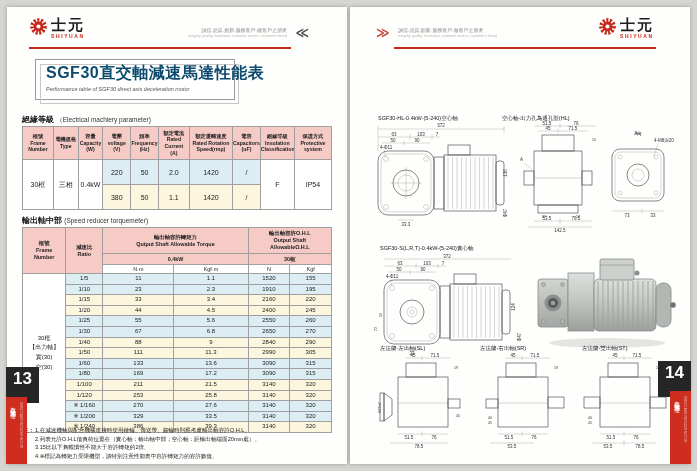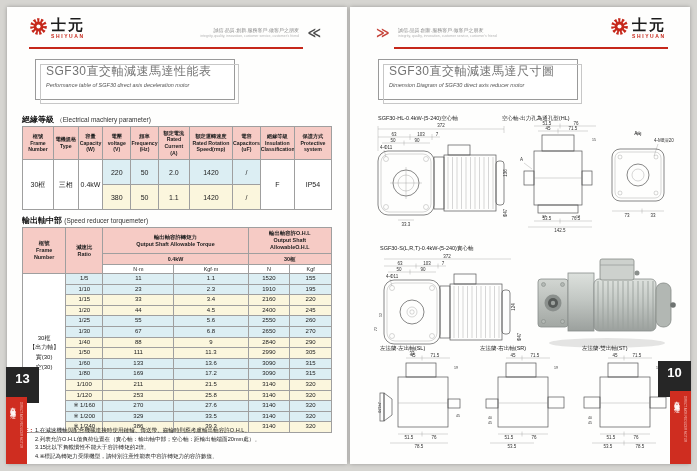--- a/index.html
+++ b/index.html
@@ -4,41 +4,41 @@
 <style>
   * { margin:0; padding:0; box-sizing:border-box; }
   html,body { width:697px; height:471px; }
   body { font-family:"Liberation Sans","DejaVu Sans",sans-serif; background:#d6d5d1; position:relative; overflow:hidden; }
   .stage { position:absolute; inset:0; }
   .page { position:absolute; top:7px; height:457px; width:340px; background:#fefefd; box-shadow:0 0 4px rgba(0,0,0,.28); }
   .page-left { left:7px; }
   .page-right { left:350px; }
 
   
-  .hdr { position:absolute; top:8px; left:0; right:0; height:34px; }
+  .hdr { position:absolute; top:8px; left:0; right:12px; height:34px; }
   .logo { position:absolute; top:2px; display:flex; gap:3px; align-items:flex-start; }
   .page-left .logo { left:22px; }
   .page-right .logo { right:24px; }
   .logo-txt .cn { font-size:15px; font-weight:bold; color:#1c1c1c; letter-spacing:2px; line-height:15px; }
   .logo-txt .sub { font-size:5px; color:#c6281b; letter-spacing:1.6px; margin-top:1px; font-weight:bold; }
   .tagline { position:absolute; top:12px; font-size:5px; color:#8a8a8a; text-align:right; line-height:6px; }
   .page-left .tagline { right:48px; }
   .page-right .tagline { left:48px; text-align:left; }
   .tag-en { font-size:3.5px; color:#b5b5b5; }
   .chev { position:absolute; top:10px; font-size:13px; font-weight:bold; }
   .page-left .chev { right:26px; color:#4a4a4a; }
   .page-right .chev { left:26px; color:#c6443a; }
   .red-rule { position:absolute; bottom:0; height:2px; background:#c6281b; }
   .page-left .red-rule { left:22px; right:44px; }
   .page-right .red-rule { left:44px; right:22px; }
 
   
   .title-box { position:absolute; top:52px; left:28px; width:200px; height:41px; border:1px solid #9a9a9a; background:#fff; padding:3px 8px 0 10px; }
   .title-box::after { content:""; position:absolute; left:4px; top:4px; right:-5px; bottom:-5px; border:1px solid #c7c7c7; z-index:0; pointer-events:none; }
-  .title-cn { font-size:12px; font-weight:normal; color:#737373; letter-spacing:.5px; white-space:nowrap; position:relative; z-index:1; }
+  .title-cn { font-size:16px; font-weight:bold; color:#0c4a6e; letter-spacing:.5px; white-space:nowrap; position:relative; z-index:1; }
   .title-en { font-size:5.5px; font-style:italic; color:#555; margin-top:2px; position:relative; z-index:1; white-space:nowrap; }
 
   
   .sec { position:absolute; left:15px; font-size:8px; font-weight:bold; color:#111; }
   .sec .en { font-weight:normal; font-size:6.5px; color:#333; }
   table { border-collapse:collapse; width:310px; table-layout:fixed; }
   th,td { border:1px solid #9f9f9f; text-align:center; vertical-align:middle; padding:0; overflow:hidden; color:#222; }
   th { background:#f6cbc5; font-weight:600; }
   .pre { white-space:pre-line; }
   .elec-wrap { position:absolute; top:119px; left:15px; }
@@ -54,21 +54,21 @@
   .torque-wrap tbody td { font-size:6px; height:9.6px; line-height:9.6px; }
   .row-blue td { background:#dceef3; }
   .row-cream td { background:#fbf6dd; }
   td.frame-cell { background:#fff !important; font-size:6px; white-space:pre-line; line-height:9px; }
 
   
   .notes { position:absolute; left:16px; top:419px; width:318px; display:flex; font-size:5.6px; line-height:8.6px; color:#222; }
   .note-label { color:#b42318; font-weight:bold; flex:0 0 12px; }
 
   
-  .pageno { position:absolute; width:33px; height:36px; background:#262626; color:#fff; font-size:13px; font-weight:bold; line-height:24px; text-align:center; }
+  .pageno { position:absolute; width:33px; height:36px; background:#262626; color:#fff; font-size:17px; font-weight:bold; line-height:24px; text-align:center; }
   .page-left .pageno { left:-1px; top:360px; }
   .page-right .pageno { right:-1px; top:354px; }
   .side-tab { position:absolute; width:21px; bottom:0; background:#cf2d20; color:#fff; display:flex; justify-content:center; gap:1px; padding-top:5px; }
   .page-left .side-tab { left:-1px; top:390px; }
   .page-right .side-tab { right:-1px; top:384px; }
   .tab-cn { writing-mode:vertical-rl; text-orientation:upright; font-size:5.5px; letter-spacing:1px; }
   .tab-en { writing-mode:vertical-rl; text-orientation:mixed; font-size:3px; color:#f3b9b3; }
 
   
   .diag-area { position:absolute; top:100px; left:0; right:0; bottom:0; }
@@ -375,24 +375,20 @@
           <circle cx="12" cy="12" r="2.6" fill="#fff"></circle>
         </svg>
         <div class="logo-txt">
           <div class="cn">士元</div>
           <div class="sub">SHIYUAN</div>
         </div>
       </div>
       <div class="red-rule"></div>
     </div>
 
-    <div class="title-box">
-      <div class="title-cn">SGF30直交軸減速馬達尺寸圖</div>
-      <div class="title-en">Dimension Diagram of SGF30 direct axis reducer motor</div>
-    </div>
 
     <div class="diag-area">
 
       <div class="dlabel" style="left:28px;top:8px">SGF30-HL-0.4kW-(5-240)空心軸</div>
       <div class="dlabel" style="left:152px;top:8px">空心軸-出力孔為通孔型(HL)</div>
 
       <svg class="tdraw" style="left:24px;top:14px" width="135" height="112" viewBox="0 0 135 112">
         <line class="dimline" x1="4" y1="8" x2="130" y2="8"></line>
           <line class="dimline" x1="4" y1="5" x2="4" y2="30"></line>
           <line class="dimline" x1="130" y1="5" x2="130" y2="12"></line>
@@ -611,19 +607,19 @@
           <line class="dimline" x1="44" y1="78.5" x2="44" y2="83.5"></line>
         <text x="31" y="86" text-anchor="middle">51.5</text>
         <text x="56" y="86" text-anchor="middle">76</text>
         <line class="dimline" x1="12" y1="90" x2="76" y2="90"></line>
           <line class="dimline" x1="44" y1="87.5" x2="44" y2="92.5"></line>
         <text x="28" y="95" text-anchor="middle">53.5</text>
         <text x="60" y="95" text-anchor="middle">78.5</text>
       </svg>
     </div>
 
-    <div class="pageno">10</div>
+    <div class="pageno">14</div>
     <div class="side-tab">
       <span class="tab-cn">直交軸減速馬達</span>
       <span class="tab-en">DIRECT AXIS REDUCER MOTOR</span>
     </div>
   </div>
 </div>
 
 </body></html>

